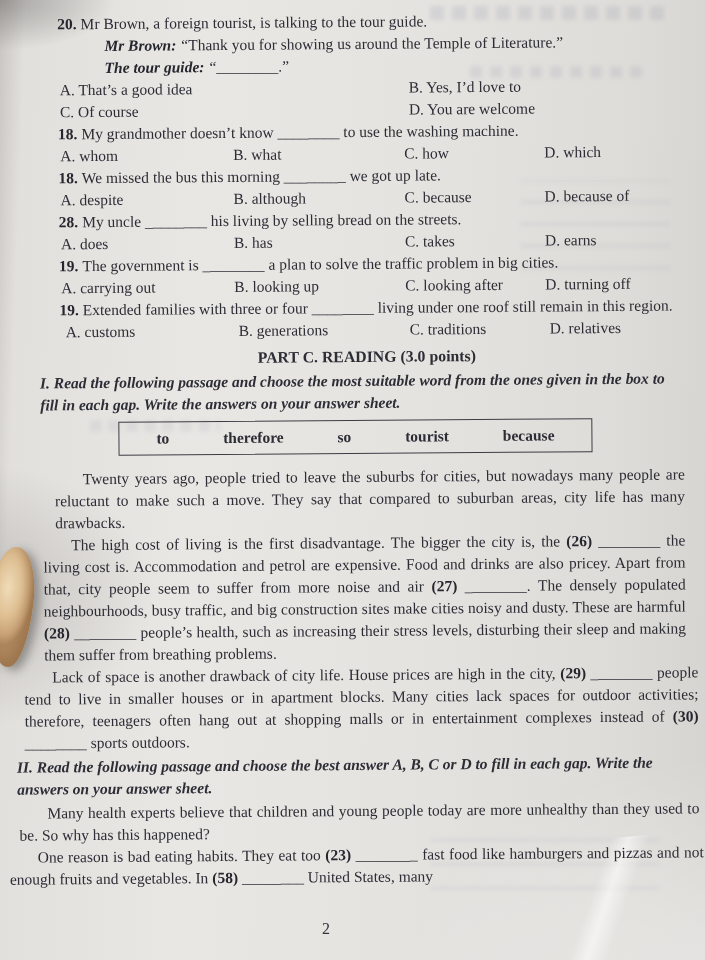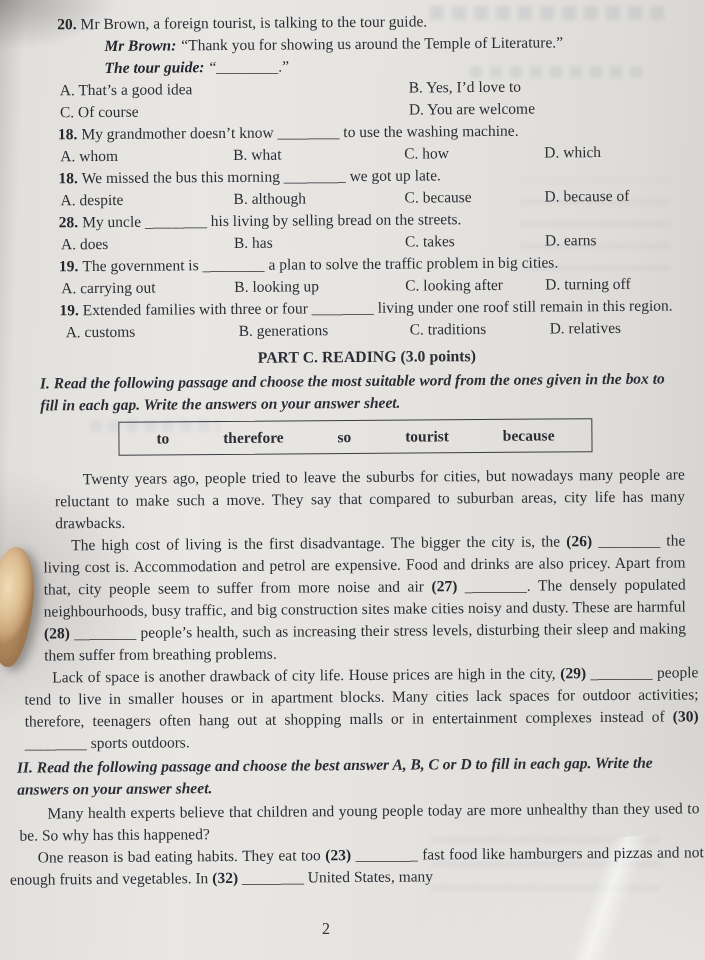--- a/index.html
+++ b/index.html
@@ -165,20 +165,20 @@
         <span>tourist</span>
         <span>because</span>
       </div>
 
       <p class="para p-a"><span>Twenty years ago, people tried to leave the suburbs for cities, but nowadays many people are reluctant to make such a move. They say that compared to suburban areas, city life has many drawbacks.</span></p>
       <p class="para p-b"><span>The high cost of living is the first disadvantage. The bigger the city is, the </span><b>(26)</b><span> ________ the living cost is. Accommodation and petrol are expensive. Food and drinks are also pricey. Apart from that, city people seem to suffer from more noise and air </span><b>(27)</b><span> ________. The densely populated neighbourhoods, busy traffic, and big construction sites make cities noisy and dusty. These are harmful </span><b>(28)</b><span> ________ people’s health, such as increasing their stress levels, disturbing their sleep and making them suffer from breathing problems.</span></p>
       <p class="para p-c"><span>Lack of space is another drawback of city life. House prices are high in the city, </span><b>(29)</b><span> ________ people tend to live in smaller houses or in apartment blocks. Many cities lack spaces for outdoor activities; therefore, teenagers often hang out at shopping malls or in entertainment complexes instead of </span><b>(30)</b><span> ________ sports outdoors.</span></p>
 
       <p class="instr2">II. Read the following passage and choose the best answer A, B, C or D to fill in each gap. Write the answers on your answer sheet.</p>
       <p class="para p-d"><span>Many health experts believe that children and young people today are more unhealthy than they used to be. So why has this happened?</span></p>
-      <p class="para p-e"><span>One reason is bad eating habits. They eat too </span><b>(23)</b><span> ________ fast food like hamburgers and pizzas and not enough fruits and vegetables. In </span><b>(32)</b><span> ________ United States, many</span></p>
+      <p class="para p-e"><span>One reason is bad eating habits. They eat too </span><b>(23)</b><span> ________ fast food like hamburgers and pizzas and not enough fruits and vegetables. In </span><b>(58)</b><span> ________ United States, many</span></p>
     </section>
 
   </div>
 
   <div class="thumb"></div>
   <div class="pagenum">2</div>
 </div>
 
 </body></html>

